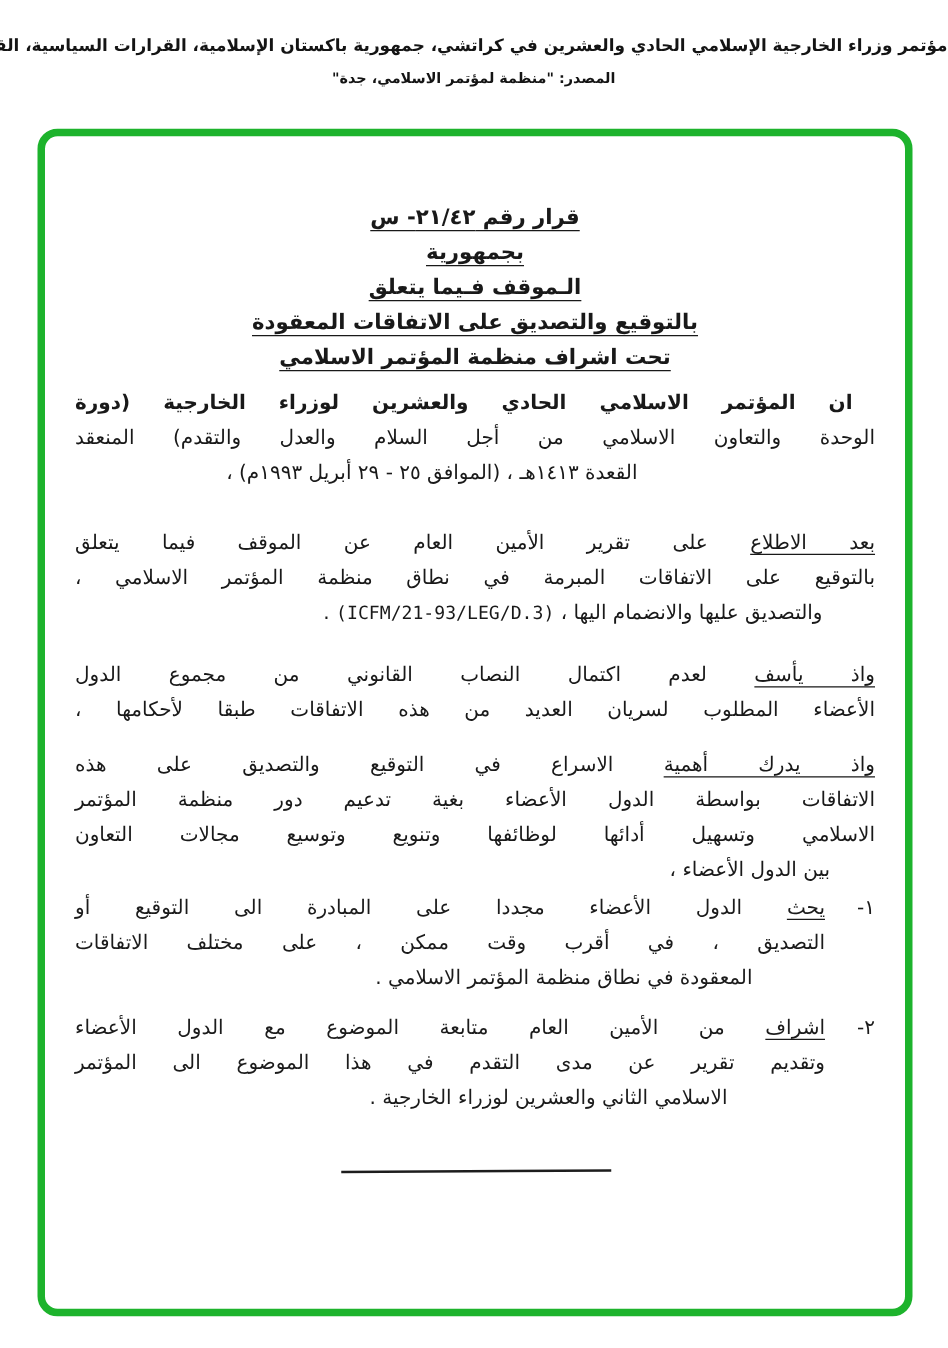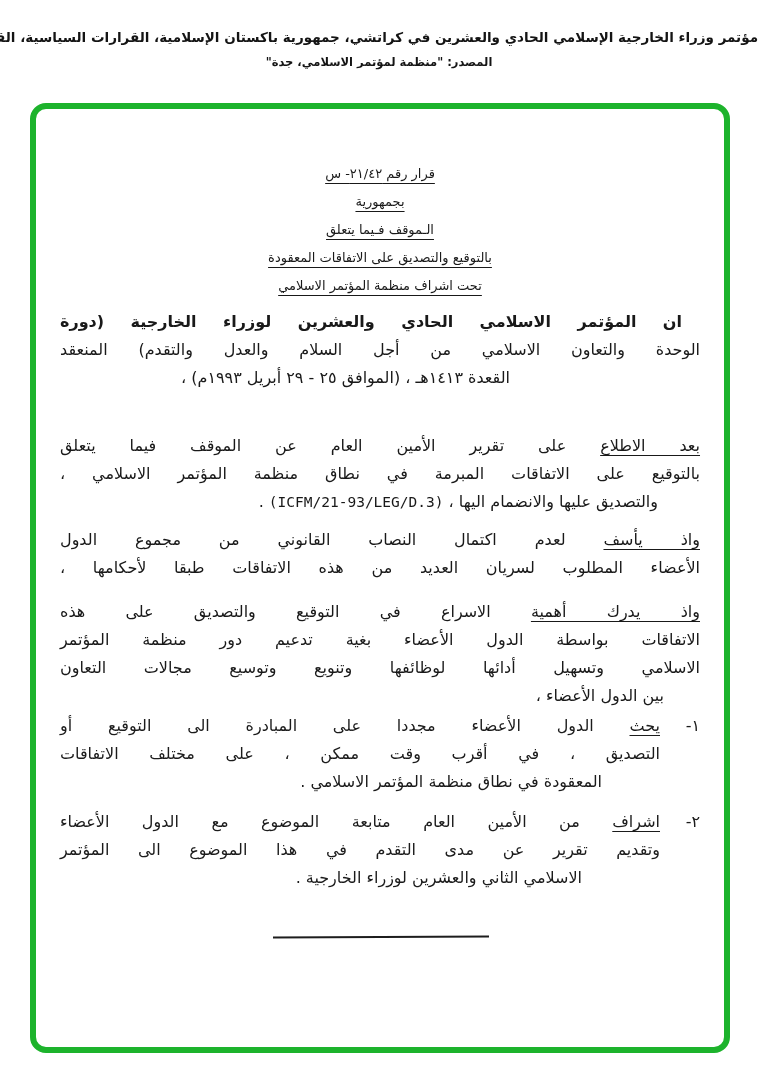--- a/index.html
+++ b/index.html
@@ -14,30 +14,30 @@
   }
   .cite .h1{font-size:13.5px;line-height:22px;white-space:nowrap;}
   .cite .h2{font-size:11.5px;line-height:20px;margin-top:4px;}
   
   .frame{
     position:absolute;left:30px;top:103px;width:688px;height:938px;
     border:6px solid #1db32c;border-radius:16px;background:#fff;
   }
   
   .blk{position:absolute;left:60px;width:640px;direction:rtl;font-size:16px;line-height:28px;color:#191919;}
-  .title-blk{top:160px;text-align:center;font-size:13px;}
+  .title-blk{top:160px;text-align:center;font-size:17px;font-weight:bold;}
   .title-blk .tline{display:block;margin:0 auto;width:-moz-fit-content;width:fit-content;
     text-decoration:underline;text-underline-offset:5px;text-decoration-thickness:1.4px;}
   .jl{text-align:justify;text-align-last:justify;}
   .rl{text-align:right;}
   .lead{text-decoration:underline;text-underline-offset:4px;text-decoration-thickness:1.4px;}
   .p1{top:308px;}
   .p1 .l1{padding-right:18px;font-weight:bold;}
   .p1 .l4{padding-right:190px;}
-  .p2{top:432px;}
+  .p2{top:420px;}
   .p2 .l3{padding-right:42px;}
   .p3{top:526px;}
   .p4{top:598px;}
   .p4 .l4{padding-right:36px;}
   .item{position:absolute;left:60px;width:640px;direction:rtl;font-size:16px;line-height:28px;}
   .item1{top:712px;}
   .item2{top:808px;}
   .item .num{position:absolute;right:0;top:0;width:34px;text-align:right;}
   .item .ibody{margin-right:40px;}
   .item1 .l3{padding-right:58px;}

